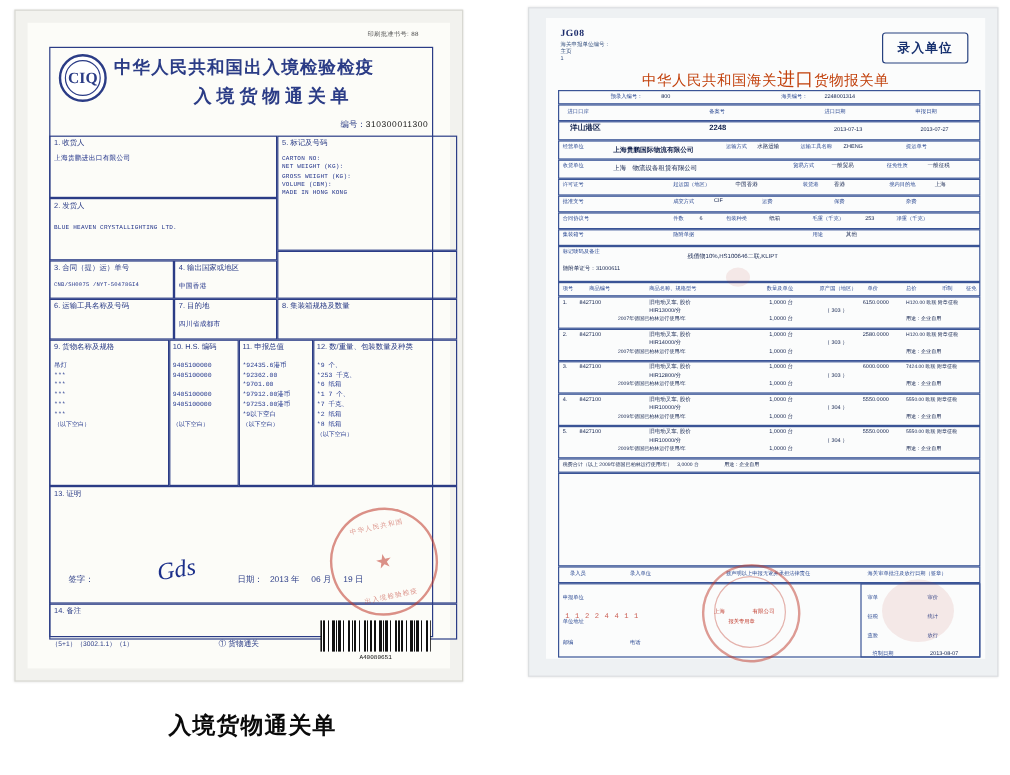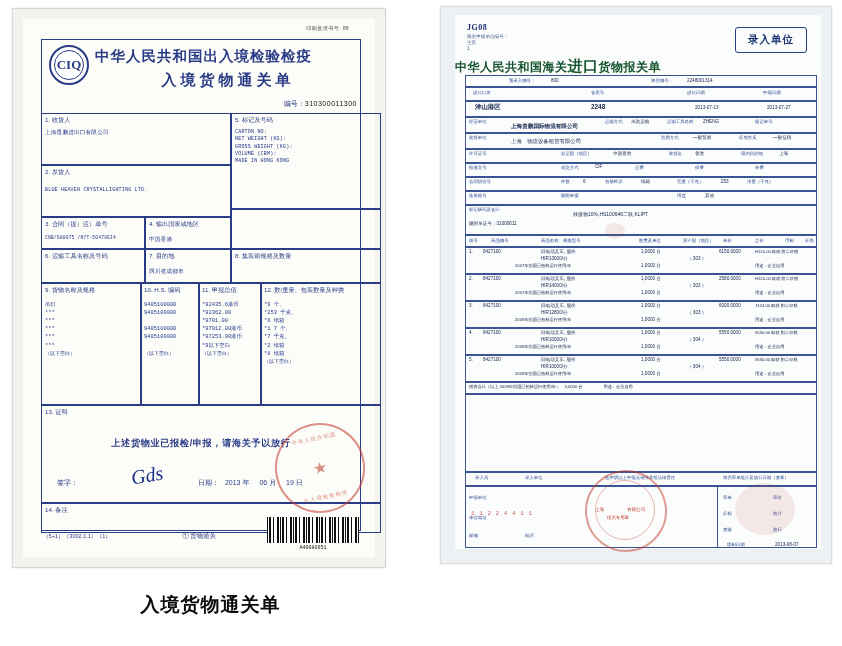--- a/index.html
+++ b/index.html
@@ -174,21 +174,22 @@
   }
   .box-fh{
     position:absolute;right:14px;top:12px;
     border:1.2px solid #27417f;border-radius:3px;
     padding:5px 12px;
     font-size:10.5px;font-weight:bold;color:#16306f;
     letter-spacing:1px;
   }
   .title-r{
     position:absolute;left:0;right:0;top:42px;
-    font-size:12px;color:#14532d;font-weight:bold;
+    text-align:center;
+    font-size:12px;color:#c2410c;font-weight:normal;
     letter-spacing:.5px;
   }
   .title-r .big{font-size:15px;}
   .rgrid{
     position:absolute;border:.9px solid #3a5496;box-sizing:border-box;
   }
   .rlab{
     position:absolute;font-size:4.4px;color:#2c4a93;line-height:1.3;
   }
   .rval{
@@ -283,21 +284,20 @@
       <div class="cellh" style="left:121px;top:267px;">10. H.S. 编码</div>
       <div class="cellh" style="left:179px;top:267px;">11. 申报总值</div>
       <div class="cellh" style="left:241px;top:267px;width:116px;">12. 数/重量、包装数量及种类</div>
 
       <div class="stars" style="position:absolute;left:22px;top:282px;width:94px;">吊灯<br>***<br>***<br>***<br>***<br>***<br><span style="font-size:5px;">（以下空白）</span></div>
       <div class="stars" style="position:absolute;left:121px;top:282px;width:54px;">9405100000<br>9405100000<br><br>9405100000<br>9405100000<br><br><span style="font-size:5px;">（以下空白）</span></div>
       <div class="stars" style="position:absolute;left:179px;top:282px;width:58px;">*92435.6港币<br>*92362.00<br>*9701.00<br>*97912.00港币<br>*97253.00港币<br>*9以下空白<br><span style="font-size:5px;">（以下空白）</span></div>
       <div class="stars" style="position:absolute;left:241px;top:282px;width:114px;">*9 个、<br>*253 千克、<br>*6 纸箱<br>*1 7 个、<br>*7 千克、<br>*2 纸箱<br>*8 纸箱<br><span style="font-size:5px;">（以下空白）</span></div>
 
       <div class="cellh" style="left:22px;top:389px;">13. 证明</div>
-      <div class="decl-text" style="top:418px;">上述货物业已报检/申报，请海关予以放行</div>
 
       <div class="stamp" style="left:252px;top:404px;">
         <div class="arc">中华人民共和国</div>
         <div class="star">★</div>
         <div class="arc2">出入境检验检疫</div>
       </div>
 
       <div class="sign-row" style="top:459px;">
         <span>签字：</span>
         <span style="margin-left:118px;">日期：</span>

